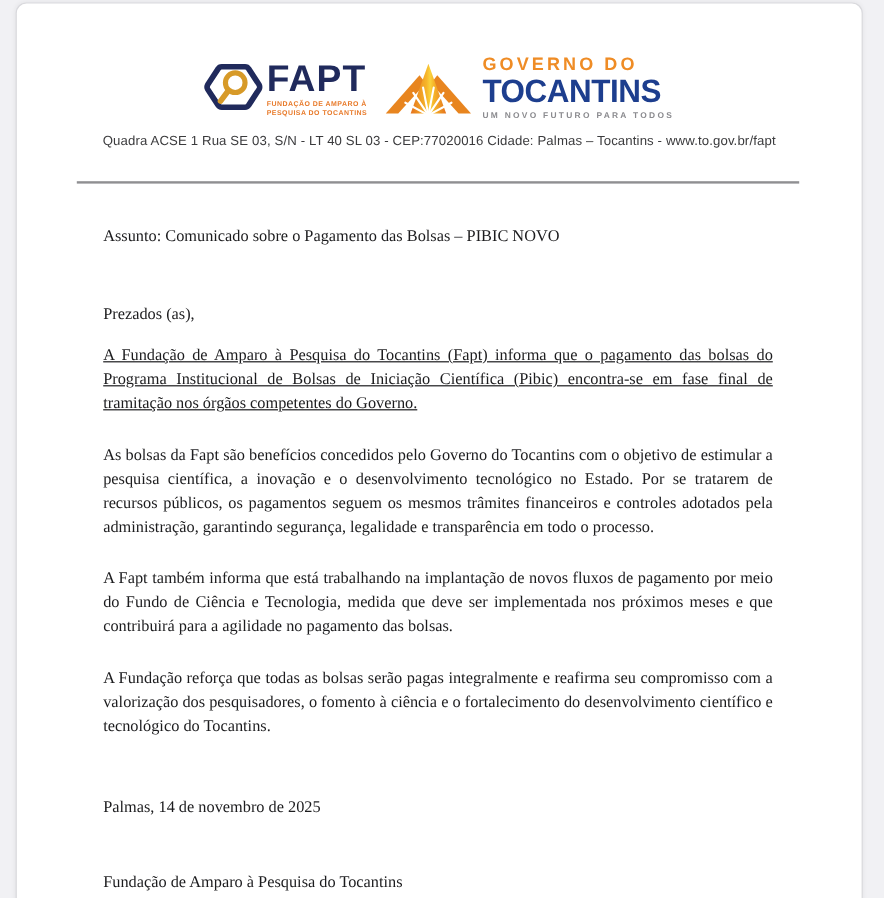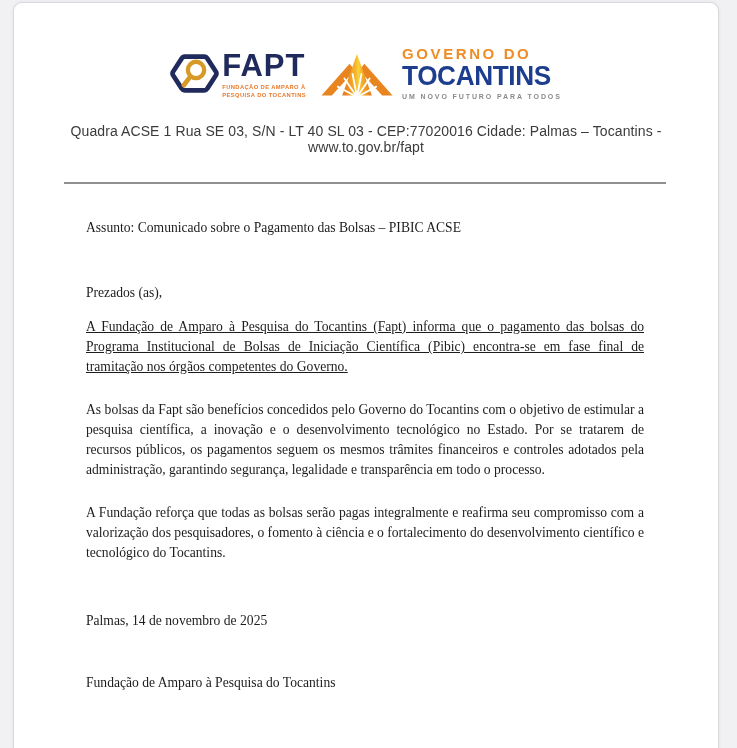--- a/index.html
+++ b/index.html
@@ -61,23 +61,23 @@
   }
   .gov-tag {
     margin-top: 3px;
     font-size: 7px;
     font-weight: bold;
     letter-spacing: 1.9px;
     color: #8b8b8f;
   }
   
   .address {
-    margin-top: 19px;
+    margin-top: 8px;
     text-align: center;
-    font-size: 14px;
+    font-size: 11px;
     color: #3b3b3d;
     letter-spacing: 0.1px;
   }
   .rule {
     margin: 27px 52px 0 50px;
     border: none;
     border-top: 2px solid #8f8f92;
   }
   
   .content {
@@ -150,24 +150,25 @@
       </span>
     </div>
 
   </div>
 
   <div class="address">Quadra ACSE 1 Rua SE 03, S/N - LT 40 SL 03 -  CEP:77020016 Cidade: Palmas – Tocantins - www.to.gov.br/fapt</div>
 
   <hr class="rule">
 
   <div class="content">
-    <div class="subject">Assunto: Comunicado sobre o Pagamento das Bolsas – PIBIC ACSE</div>
+    <div class="subject">Assunto: Comunicado sobre o Pagamento das Bolsas – PIBIC NOVO</div>
     <div class="salutation">Prezados (as),</div>
 
     <p class="para first">A Fundação de Amparo à Pesquisa do Tocantins (Fapt) informa que o pagamento das bolsas do Programa Institucional de Bolsas de Iniciação Científica (Pibic) encontra-se em fase final de tramitação nos órgãos competentes do Governo.</p>
     <p class="para">As bolsas da Fapt são benefícios concedidos pelo Governo do Tocantins com o objetivo de estimular a pesquisa científica, a inovação e o desenvolvimento tecnológico no Estado. Por se tratarem de recursos públicos, os pagamentos seguem os mesmos trâmites financeiros e controles adotados pela administração, garantindo segurança, legalidade e transparência em todo o processo.</p>
+    <p class="para">A Fapt também informa que está trabalhando na implantação de novos fluxos de pagamento por meio do Fundo de Ciência e Tecnologia, medida que deve ser implementada nos próximos meses e que contribuirá para a agilidade no pagamento das bolsas.</p>
     <p class="para">A Fundação reforça que todas as bolsas serão pagas integralmente e reafirma seu compromisso com a valorização dos pesquisadores, o fomento à ciência e o fortalecimento do desenvolvimento científico e tecnológico do Tocantins.</p>
 
     <div class="date-line">Palmas, 14 de novembro de 2025</div>
     <div class="signature">Fundação de Amparo à Pesquisa do Tocantins</div>
   </div>
 
 </div>
 
 </body></html>

